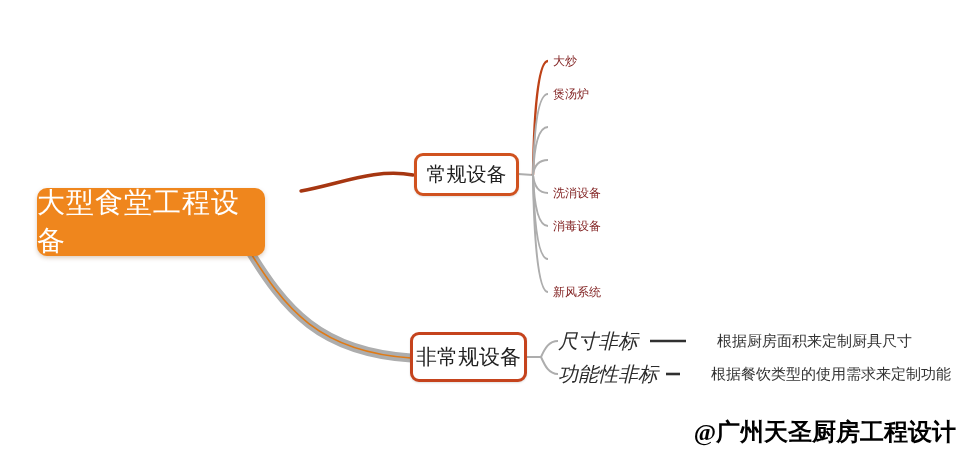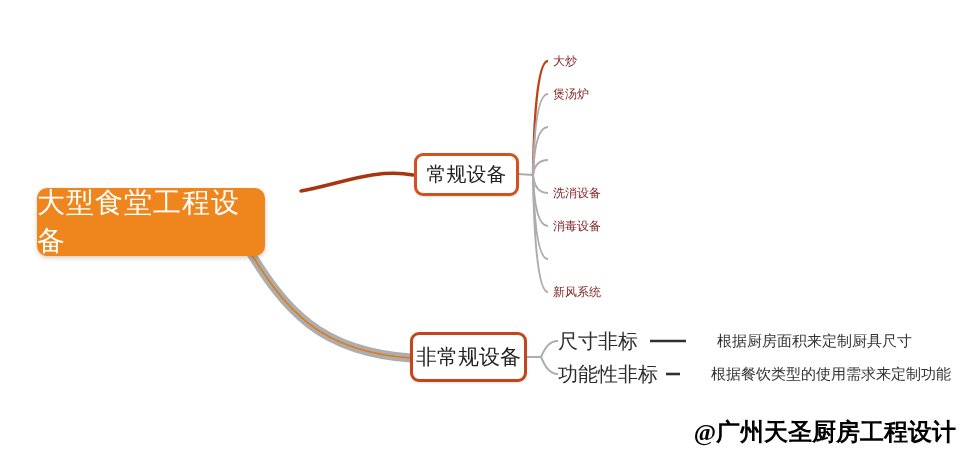--- a/index.html
+++ b/index.html
@@ -23,21 +23,21 @@
     box-shadow:0 1px 2px rgba(0,0,0,.12);
   }
   .branch-node.b1{left:414px;top:153px;width:105px;height:43px;}
   .branch-node.b2{left:410px;top:332px;width:117px;height:50px;border-color:#C5431D;font-size:21px;align-items:center;}
   .leaf-item{
     position:absolute;left:553px;height:26px;line-height:26px;
     font-size:12px;color:#7f1d1d;white-space:nowrap;
   }
   .sub-label{
     position:absolute;left:558px;height:26px;line-height:26px;
-    font-size:20px;color:#2b2b2b;white-space:nowrap;
+    font-size:20px;color:#2b2b2b;white-space:nowrap;font-style:italic;
   }
   .sub-desc{
     position:absolute;height:20px;line-height:20px;
     font-size:15px;color:#333333;white-space:nowrap;margin-left:27px;
   }
   .watermark{
     position:absolute;right:4px;top:416px;
     font-size:24px;font-weight:700;color:#000000;white-space:nowrap;font-family:Liberation Serif, serif;
   }
 </style>

